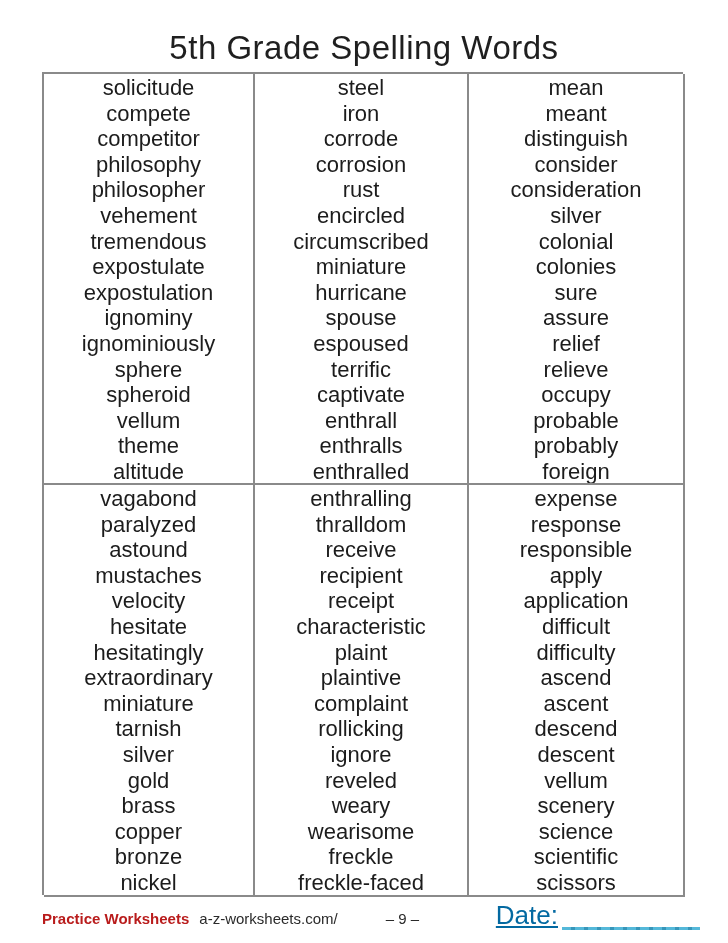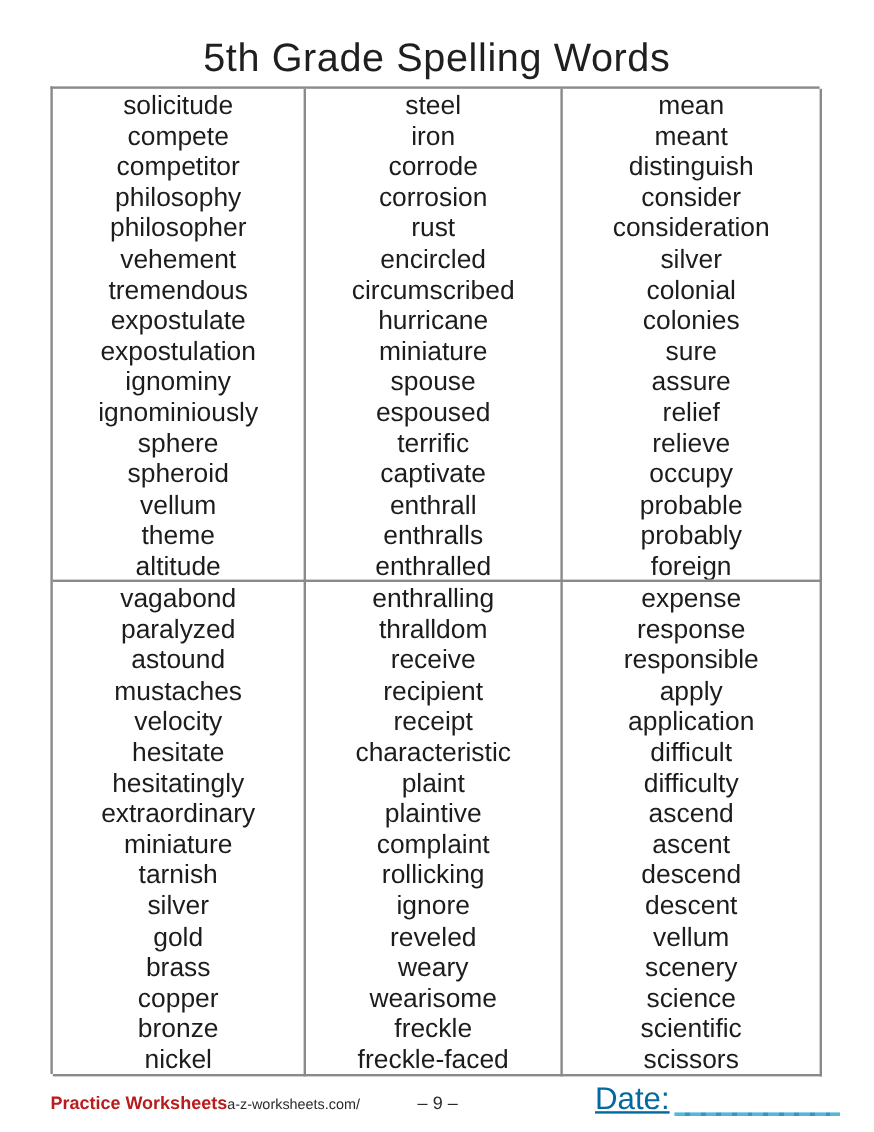--- a/index.html
+++ b/index.html
@@ -51,21 +51,22 @@
     left:42px;right:28px;top:900px;
     display:flex;
     align-items:baseline;
   }
   .footer .brand{
     font-size:15px;
     font-weight:bold;
     color:#b91c1c;
   }
   .footer .site{
-    font-size:12px;
+    font-size:15px;
+    margin-left:10px;
     color:#2a2a2a;
   }
   .footer .page-num{
     font-size:15px;
     margin-left:48px;
     color:#2a2a2a;
   }
   .footer .date-wrap{
     margin-left:auto;
     display:flex;
@@ -113,22 +114,22 @@
       <div class="word">altitude</div>
     </div>
   <div class="cell">
       <div class="word">steel</div>
       <div class="word">iron</div>
       <div class="word">corrode</div>
       <div class="word">corrosion</div>
       <div class="word">rust</div>
       <div class="word">encircled</div>
       <div class="word">circumscribed</div>
+      <div class="word">miniature</div>
       <div class="word">hurricane</div>
-      <div class="word">miniature</div>
       <div class="word">spouse</div>
       <div class="word">espoused</div>
       <div class="word">terrific</div>
       <div class="word">captivate</div>
       <div class="word">enthrall</div>
       <div class="word">enthralls</div>
       <div class="word">enthralled</div>
     </div>
   <div class="cell">
       <div class="word">mean</div>

